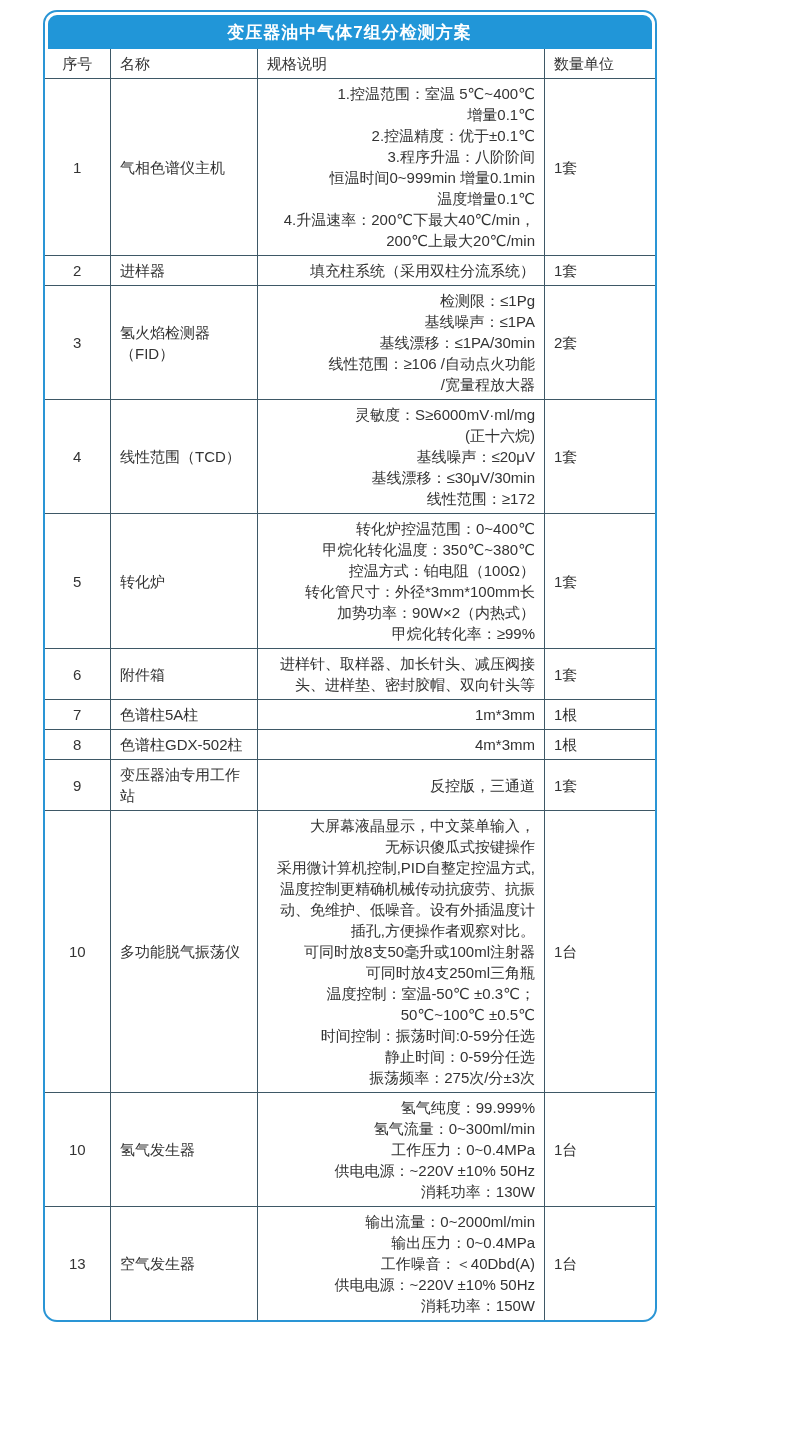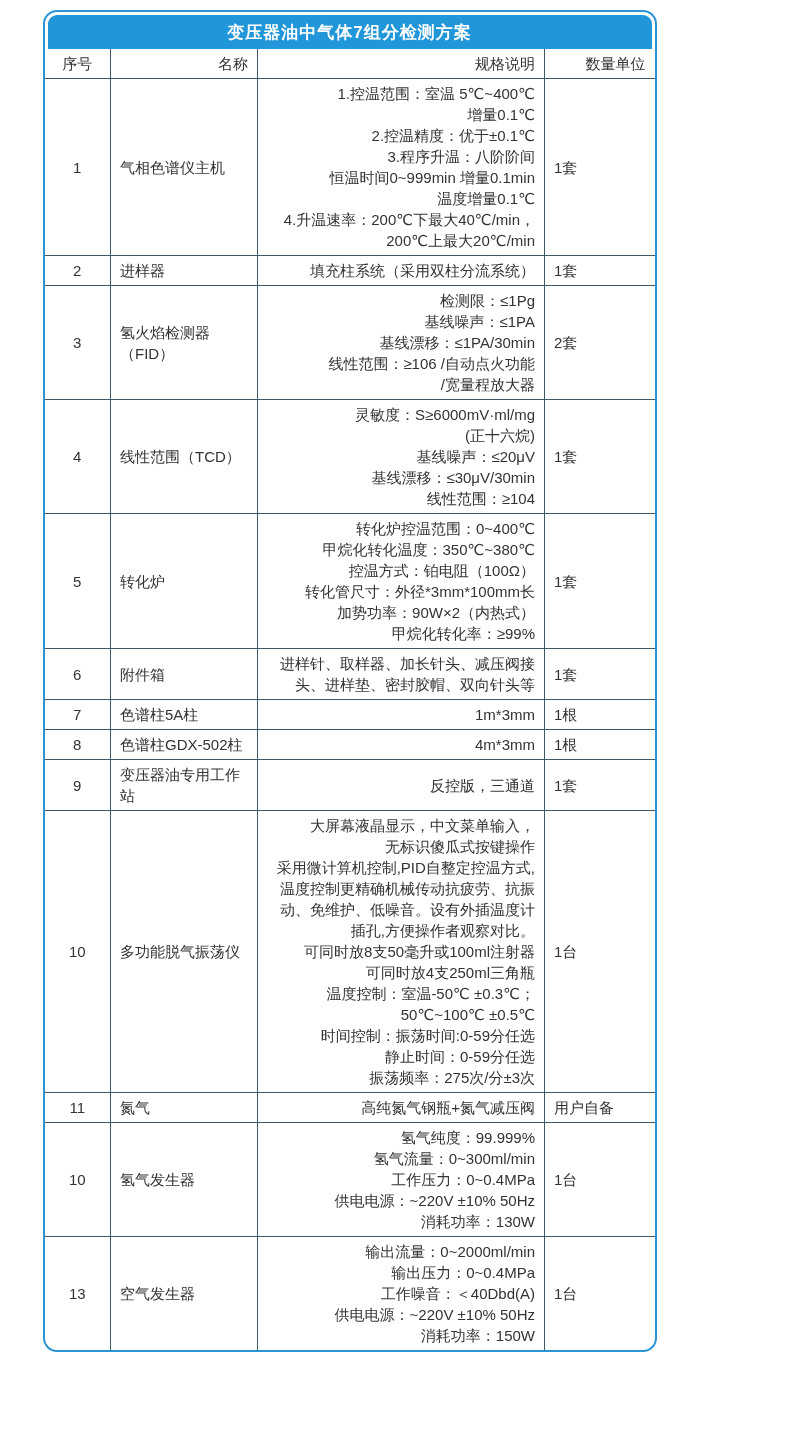--- a/index.html
+++ b/index.html
@@ -47,21 +47,21 @@
   col.c-qty  { width: 110px; }
   th, td {
     border: 1px solid #3e5866;
     padding: 4px 9px;
     line-height: 21px;
     vertical-align: middle;
     font-weight: normal;
     text-align: left;
     overflow: hidden;
   }
-  th { font-size: 15px; color: #333333; text-align: right; }
+  th { font-size: 15px; color: #333333; }
   td.cell-no, th.h-no { text-align: center; padding-left: 4px; padding-right: 4px; }
   td.cell-spec { white-space: pre-line; text-align: right; }
   
   tr > *:first-child { border-left: none; }
   tr > *:last-child  { border-right: none; }
   thead tr > * { border-top: none; }
   tbody tr:last-child > * { border-bottom: none; }
 </style>
 </head>
 <body>
@@ -114,21 +114,21 @@
 /宽量程放大器</td>
           <td class="cell-qty">2套</td>
         </tr>
         <tr>
           <td class="cell-no">4</td>
           <td class="cell-name">线性范围（TCD）</td>
           <td class="cell-spec">灵敏度：S≥6000mV·ml/mg
 (正十六烷)
 基线噪声：≤20μV
 基线漂移：≤30μV/30min
-线性范围：≥104</td>
+线性范围：≥172</td>
           <td class="cell-qty">1套</td>
         </tr>
         <tr>
           <td class="cell-no">5</td>
           <td class="cell-name">转化炉</td>
           <td class="cell-spec">转化炉控温范围：0~400℃
 甲烷化转化温度：350℃~380℃
 控温方式：铂电阻（100Ω）
 转化管尺寸：外径*3mm*100mm长
 加势功率：90W×2（内热式）
@@ -168,26 +168,20 @@
 可同时放8支50毫升或100ml注射器
 可同时放4支250ml三角瓶
 温度控制：室温-50℃ ±0.3℃；
 50℃~100℃ ±0.5℃
 时间控制：振荡时间:0-59分任选
 静止时间：0-59分任选
 振荡频率：275次/分±3次</td>
           <td class="cell-qty">1台</td>
         </tr>
         <tr>
-          <td class="cell-no">11</td>
-          <td class="cell-name">氮气</td>
-          <td class="cell-spec">高纯氮气钢瓶+氮气减压阀</td>
-          <td class="cell-qty">用户自备</td>
-        </tr>
-        <tr>
           <td class="cell-no">10</td>
           <td class="cell-name">氢气发生器</td>
           <td class="cell-spec">氢气纯度：99.999%
 氢气流量：0~300ml/min
 工作压力：0~0.4MPa
 供电电源：~220V ±10% 50Hz
 消耗功率：130W</td>
           <td class="cell-qty">1台</td>
         </tr>
         <tr>

